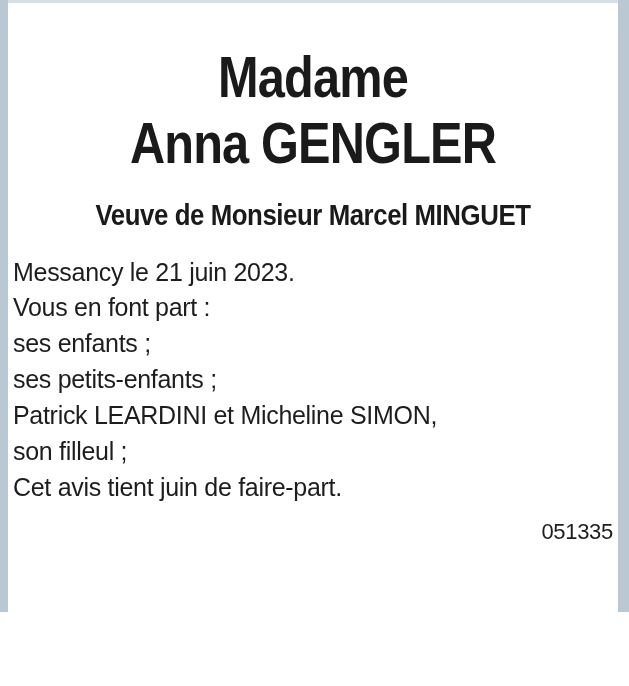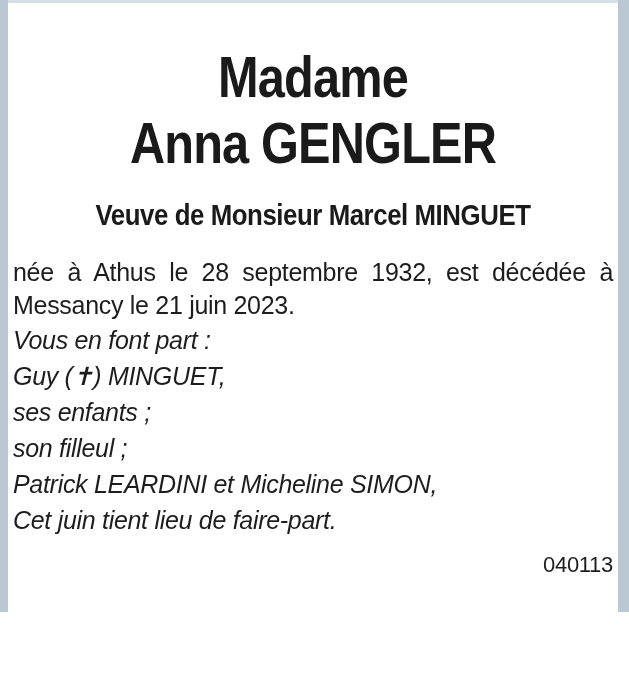--- a/index.html
+++ b/index.html
@@ -74,21 +74,20 @@
   .intro-line {
     line-height: 33px;
   }
   .justify-full {
     text-align: justify;
     text-align-last: justify;
   }
   .line {
     line-height: 36px;
     text-align: left;
-    font-style: italic;
   }
   .line.right {
     text-align: left;
   }
   .ref {
     margin-top: 15px;
     text-align: right;
     font-size: 22px;
     line-height: 24px;
   }
@@ -104,28 +103,27 @@
   <div class="content">
 
     <div class="title-block">
       <div class="title-line">Madame</div>
       <div class="title-line">Anna GENGLER</div>
     </div>
 
     <div class="subtitle">Veuve de Monsieur Marcel MINGUET</div>
 
     <div class="body-text">
-      <div class="intro-line justify-full">née à Athus le 28 septembre 1932, est décédée à</div>
       <div class="intro-line">Messancy le 21 juin 2023.</div>
 
       <div class="line">Vous en font part :</div>
 
-      <div class="line">Guy (✝) MINGUET,</div>
       <div class="line right">ses enfants ;</div>
+      <div class="line right">ses petits-enfants ;</div>
+      <div class="line">Patrick LEARDINI et Micheline SIMON,</div>
       <div class="line right">son filleul ;</div>
-      <div class="line">Patrick LEARDINI et Micheline SIMON,</div>
-      <div class="line">Cet juin tient lieu de faire-part.</div>
+      <div class="line">Cet avis tient juin de faire-part.</div>
 
-      <div class="ref">040113</div>
+      <div class="ref">051335</div>
     </div>
 
   </div>
 </div>
 
 </body></html>

